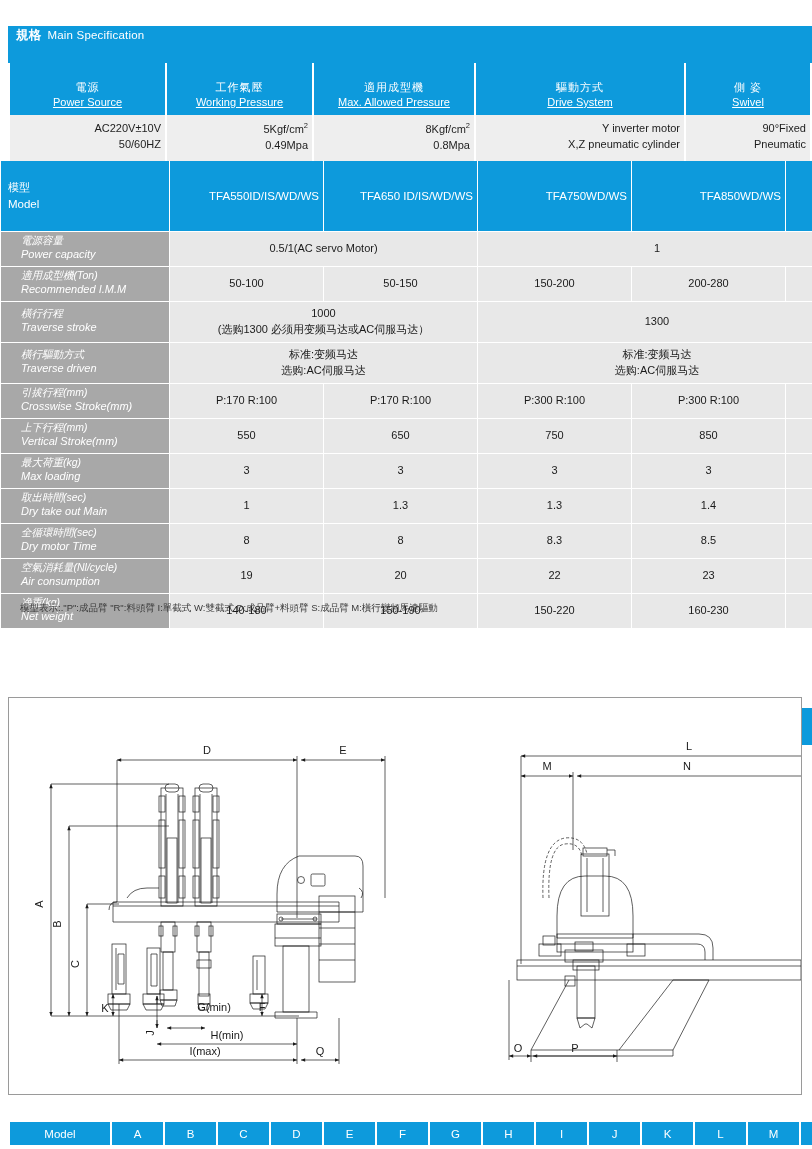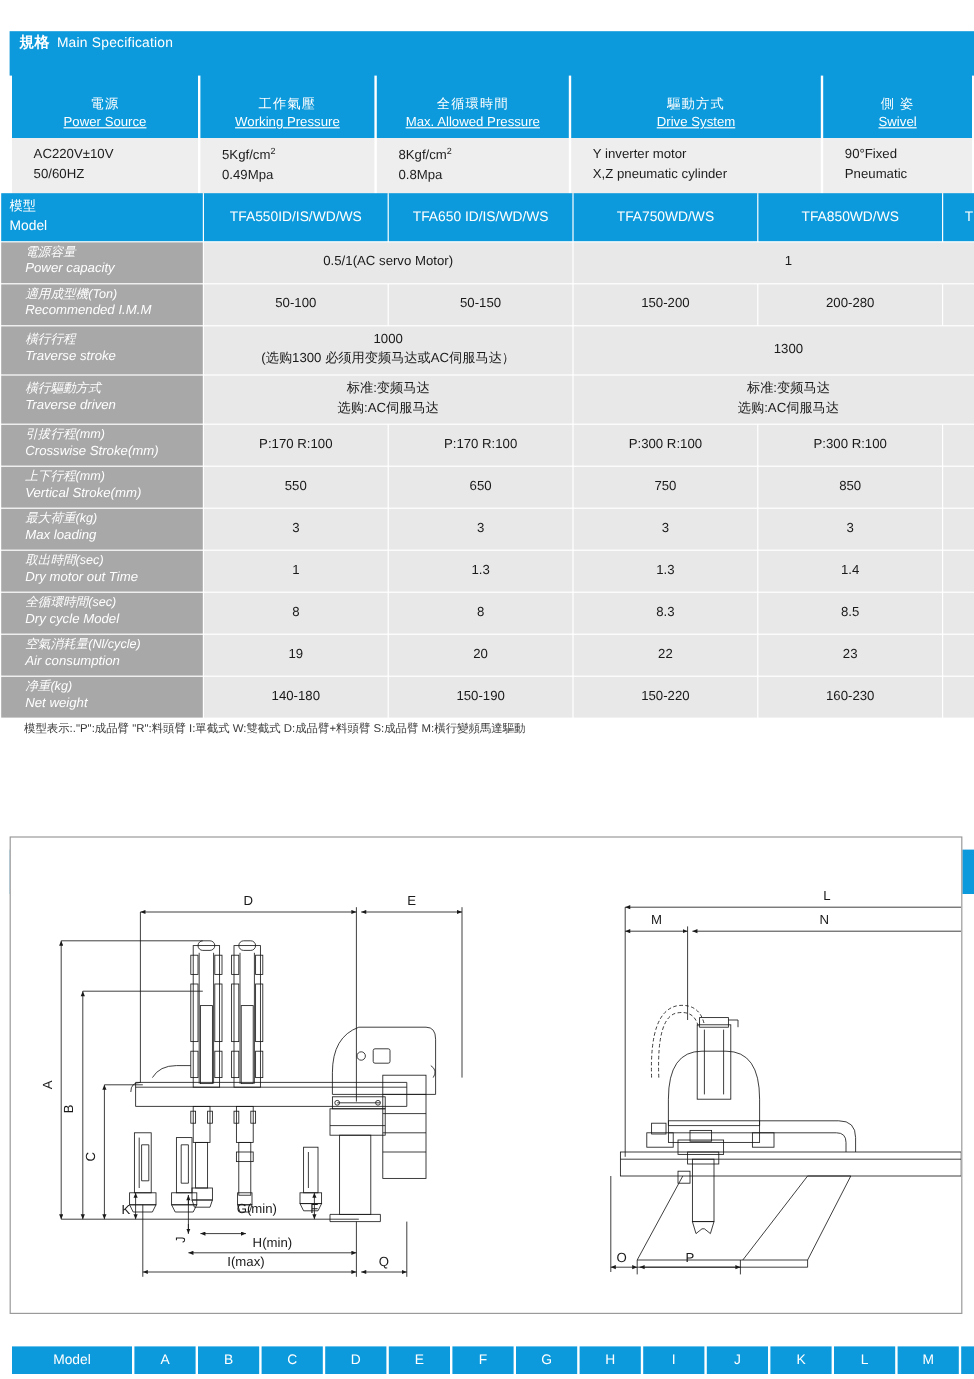--- a/index.html
+++ b/index.html
@@ -57,46 +57,46 @@
     vertical-align: middle;
     height: 30px;
   }
   .spec-table th .cn { display: block; font-size: 11px; letter-spacing: 1px; }
   .spec-table th .en { display: block; font-size: 11px; text-decoration: underline; }
   .spec-table td {
     background: #eeeeee;
     color: #1d1d1d;
     font-size: 11px;
     line-height: 1.45;
-    text-align: left;
+    text-align: right;
     vertical-align: middle;
-    padding: 6px 18px 7px;
+    padding: 6px 4px 7px;
     height: 32px;
   }
   .spec-table td .l { display: block; }
   .sup { font-size: 7.5px; vertical-align: super; }
 
   
   .model-table {
     position: absolute;
     left: 0; top: 160px;
     width: 830px;            
     border-collapse: separate;
     border-spacing: 1px 1px;
     table-layout: fixed;
   }
   .model-table th.mhead {
     background: #0d9adc;
     color: #ffffff;
     font-size: 11.5px;
     font-weight: normal;
-    text-align: center;
+    text-align: right;
     vertical-align: middle;
     height: 36px;
-    padding: 2px 4px;
+    padding: 17px 4px;
   }
   .model-table th.rowlabel-head {
     background: #0d9adc;
     color: #ffffff;
     text-align: left;
     padding-left: 7px;
     font-weight: normal;
     line-height: 1.4;
   }
   .model-table th.rowlabel-head .cn { display: block; font-size: 11px; }
@@ -198,21 +198,21 @@
     <tr>
       <th>
         <span class="cn">電源</span>
         <span class="en">Power Source</span>
       </th>
       <th>
         <span class="cn">工作氣壓</span>
         <span class="en">Working Pressure</span>
       </th>
       <th>
-        <span class="cn">全循環時間</span>
+        <span class="cn">適用成型機</span>
         <span class="en">Max. Allowed Pressure</span>
       </th>
       <th>
         <span class="cn">驅動方式</span>
         <span class="en">Drive System</span>
       </th>
       <th>
         <span class="cn">側 姿</span>
         <span class="en">Swivel</span>
       </th>
@@ -342,32 +342,32 @@
         </td>
         <td class="val" colspan="1">3</td>
         <td class="val" colspan="1">3</td>
         <td class="val" colspan="1">3</td>
         <td class="val" colspan="1">3</td>
         <td class="val" colspan="1"></td>
       </tr>
       <tr>
         <td class="rowlabel">
           <span class="cn">取出時間(sec)</span>
-          <span class="en">Dry motor out Time</span>
+          <span class="en">Dry take out Main</span>
         </td>
         <td class="val" colspan="1">1</td>
         <td class="val" colspan="1">1.3</td>
         <td class="val" colspan="1">1.3</td>
         <td class="val" colspan="1">1.4</td>
         <td class="val" colspan="1"></td>
       </tr>
       <tr>
         <td class="rowlabel">
           <span class="cn">全循環時間(sec)</span>
-          <span class="en">Dry cycle Model</span>
+          <span class="en">Dry motor Time</span>
         </td>
         <td class="val" colspan="1">8</td>
         <td class="val" colspan="1">8</td>
         <td class="val" colspan="1">8.3</td>
         <td class="val" colspan="1">8.5</td>
         <td class="val" colspan="1"></td>
       </tr>
       <tr>
         <td class="rowlabel">
           <span class="cn">空氣消耗量(Nl/cycle)</span>

